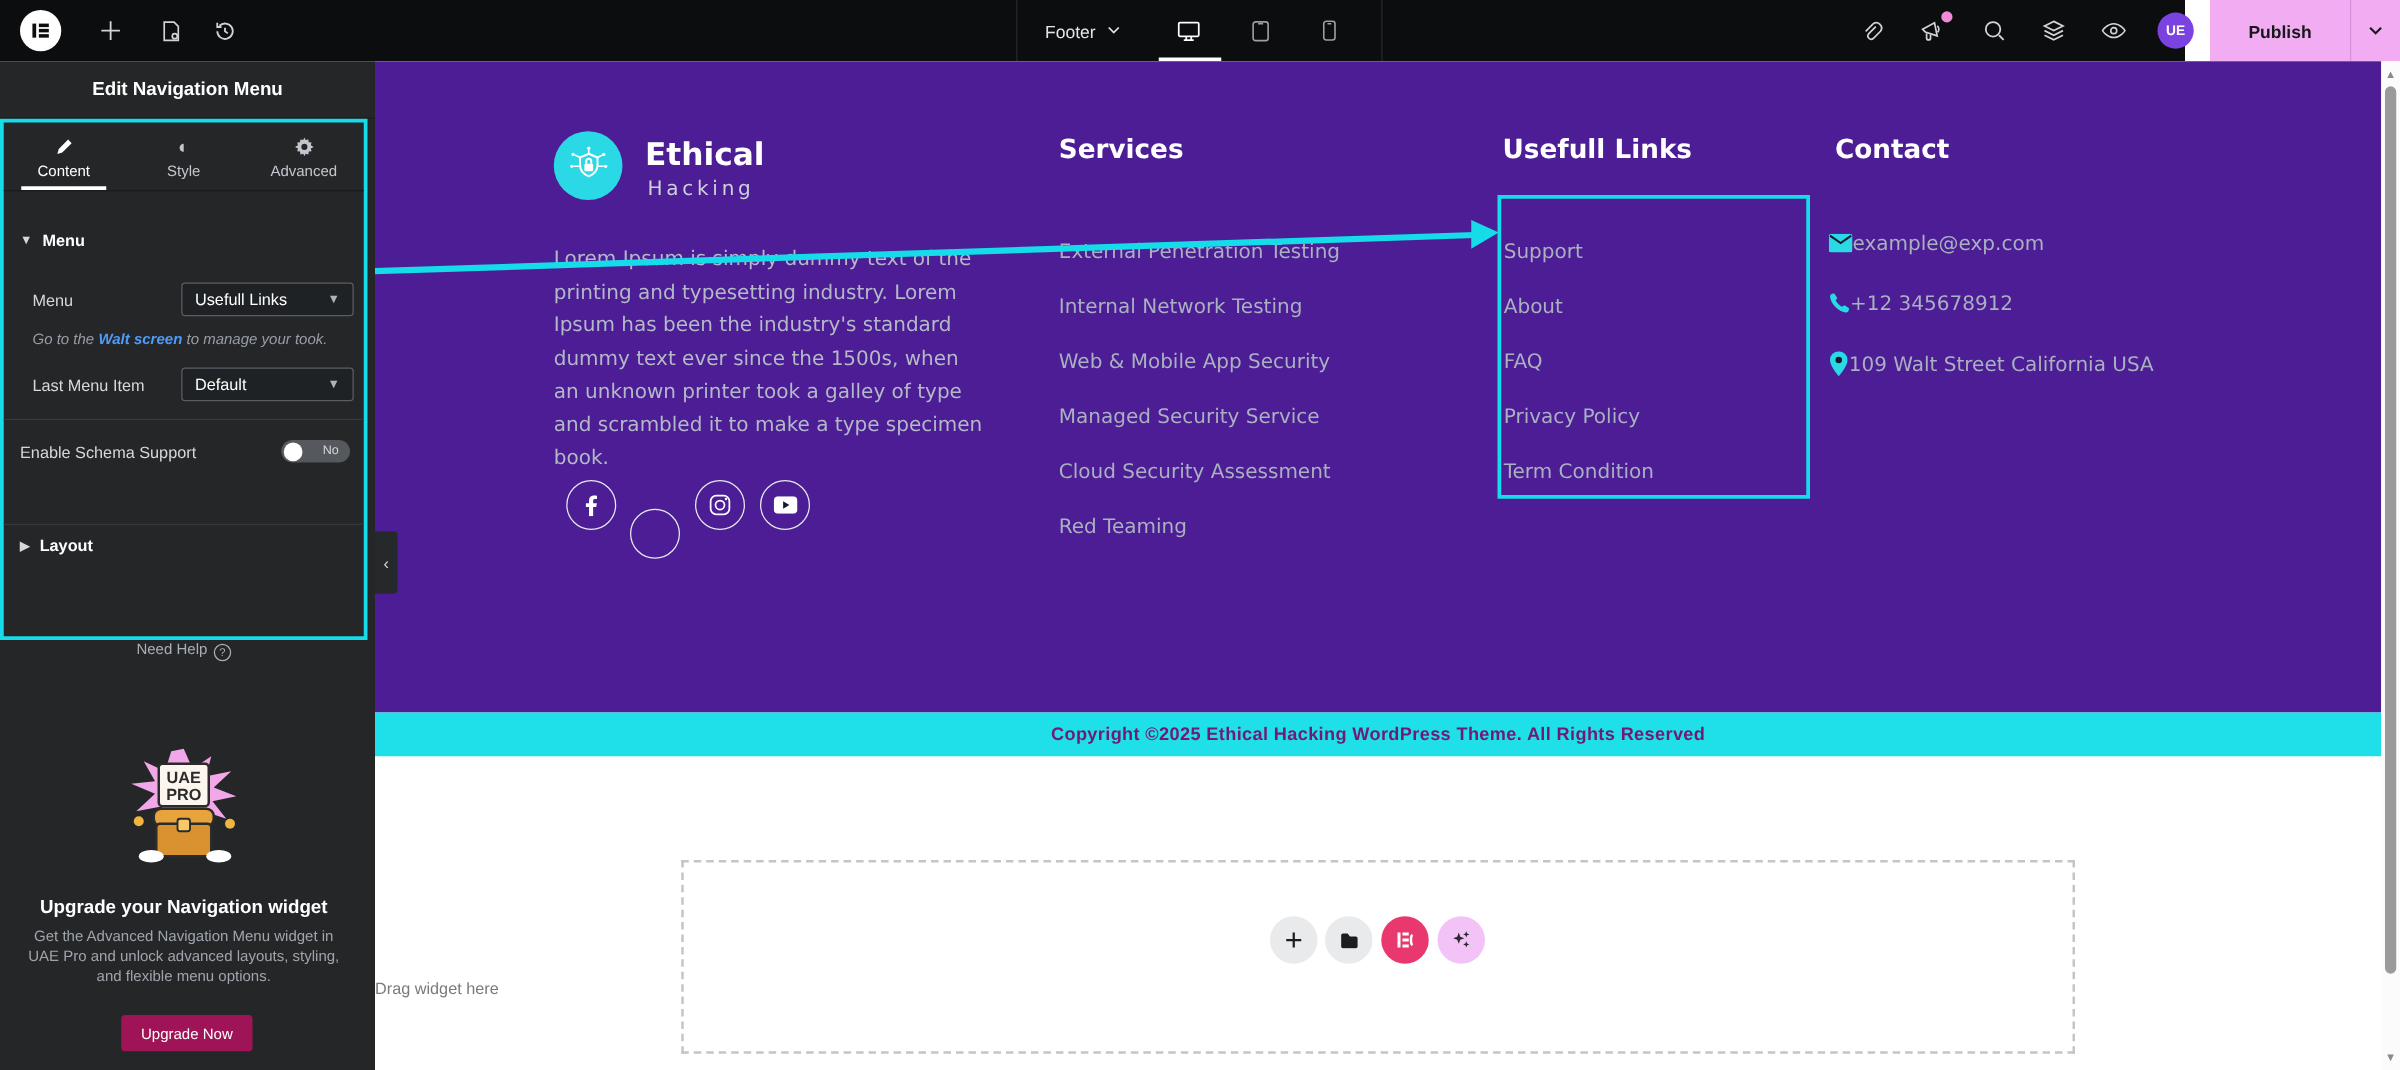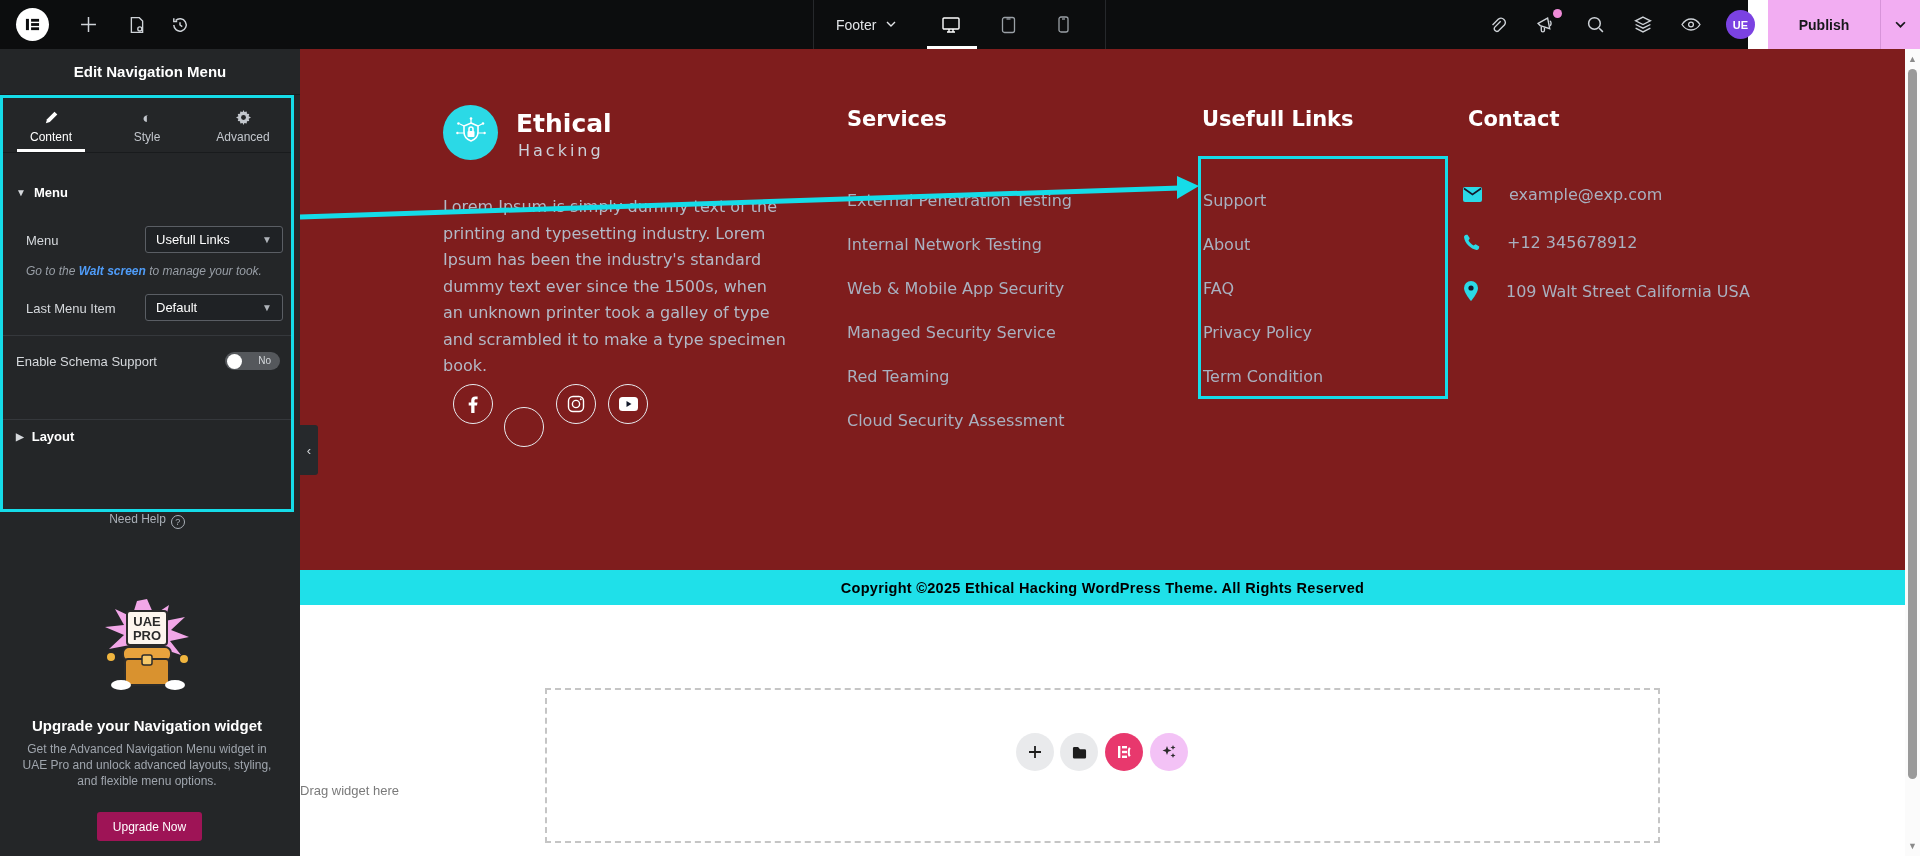--- a/index.html
+++ b/index.html
@@ -43,33 +43,33 @@
   .toggle .tg-label { position:absolute; right:9px; top:3px; font-size:10px; color:#d5d8dc; }
   .need-help { position:absolute; left:0; top:463px; width:294px; text-align:center; font-size:12px; color:#aab0b8; cursor:pointer; }
   .qmark { display:inline-block; width:14px; height:14px; border:1px solid #aab0b8; border-radius:50%; font-size:9px; line-height:13px; text-align:center; margin-left:5px; vertical-align:-2px; }
   .upg-title { position:absolute; left:0; top:668px; width:294px; text-align:center; color:#fff; font-size:15px; font-weight:bold; }
   .upg-desc { position:absolute; left:22px; top:692px; width:250px; text-align:center; color:#9fa5ad; font-size:12px; line-height:16px; }
   .upg-btn { position:absolute; left:97px; top:763px; width:105px; height:29px; background:#9e1456; color:#fff; font-size:12px; font-weight:normal; border:none; border-radius:3px; cursor:pointer; }
   .uae-art { position:absolute; left:97px; top:548px; width:100px; height:95px; }
 
   
   .canvas { left:300px; top:49px; width:1605px; height:807px; background:#fff; }
-  .footer-preview { position:absolute; left:0; top:0; width:1605px; height:521px; background:#7f1d1d; font-family:"DejaVu Sans", sans-serif; }
+  .footer-preview { position:absolute; left:0; top:0; width:1605px; height:521px; background:#4c1d95; font-family:"DejaVu Sans", sans-serif; }
   .brand-circle { position:absolute; left:143px; top:56px; width:55px; height:55px; border-radius:50%; background:#2bd9e6; display:flex; align-items:center; justify-content:center; cursor:pointer; }
   .brand-l1 { position:absolute; left:216px; top:60px; font-size:25px; font-weight:bold; color:#fff; cursor:pointer; }
   .brand-l2 { position:absolute; left:218px; top:92px; font-size:16px; letter-spacing:3px; color:#ccd1da; }
   .about-text { position:absolute; left:143px; top:145px; width:348px; font-size:16px; line-height:26.5px; color:#b3b9c6; cursor:pointer; }
   .soc { position:absolute; width:40px; height:40px; border-radius:50%; border:1.5px solid #e8eaee; display:flex; align-items:center; justify-content:center; color:#fff; cursor:pointer; }
   .col-title { position:absolute; top:58px; font-size:21px; font-weight:bold; color:#fff; }
   .link-list { position:absolute; list-style:none; }
   .link-list li { height:44px; line-height:44px; font-size:16px; color:#a9b0bf; cursor:pointer; white-space:nowrap; }
   .uf-box { position:absolute; left:898px; top:107px; width:250px; height:243px; border:3px solid #15dce8; }
-  .contact-row { position:absolute; display:flex; align-items:center; gap:27px; color:#a9b0bf; font-size:16px; cursor:pointer; }
+  .contact-row { position:absolute; display:flex; align-items:center; gap:0; color:#a9b0bf; font-size:16px; cursor:pointer; }
   .contact-row .cicon { color:#2bd9e6; display:flex; }
-  .copyright-bar { position:absolute; left:0; top:521px; width:1605px; height:35px; background:#1fe0e9; display:flex; align-items:center; justify-content:center; color:#000000; font-size:14.5px; font-weight:bold; letter-spacing:0.3px; }
+  .copyright-bar { position:absolute; left:0; top:521px; width:1605px; height:35px; background:#1fe0e9; display:flex; align-items:center; justify-content:center; color:#701a75; font-size:14.5px; font-weight:bold; letter-spacing:0.3px; }
   .collapse-handle { position:absolute; left:0; top:376px; width:18px; height:50px; background:#26292c; color:#d5d8dc; display:flex; align-items:center; justify-content:center; font-size:13px; cursor:pointer; border-radius:0 3px 3px 0; }
   .arrow-overlay { position:absolute; left:0; top:0; pointer-events:none; }
 
   .drop-zone { position:absolute; left:245px; top:639px; width:1115px; height:155px; border:2px dashed #c5c5c5; }
   .dz-btn { position:absolute; top:684px; width:38px; height:38px; border-radius:50%; display:flex; align-items:center; justify-content:center; cursor:pointer; border:none; }
   .dz-gray { background:#e9eaec; color:#1d1d1d; }
   .dz-kit { background:#e8386d; color:#fff; }
   .dz-ai { background:#f3c2f6; color:#2a2a2a; }
   .drag-label { position:absolute; left:0; top:734px; width:1605px; text-align:left; font-size:13px; color:#7a7a7a; }
 
@@ -300,22 +300,22 @@
             <polygon points="7.5,4 12.5,7 7.5,10" fill="#131a2c"></polygon>
           </svg>
       </div>
 
       <div class="col-title" style="left:547px">Services</div>
       <ul class="link-list" style="left:547px;top:130px">
         <li>External Penetration Testing</li>
         <li>Internal Network Testing</li>
         <li>Web &amp; Mobile App Security</li>
         <li>Managed Security Service</li>
+        <li>Cloud Security Assessment</li>
         <li>Red Teaming</li>
-        <li>Cloud Security Assessment</li>
       </ul>
 
       <div class="col-title" style="left:902px">Usefull Links</div>
       <div class="uf-box"></div>
       <ul class="link-list" style="left:903px;top:130px">
         <li>Support</li>
         <li>About</li>
         <li>FAQ</li>
         <li>Privacy Policy</li>
         <li>Term Condition</li>

